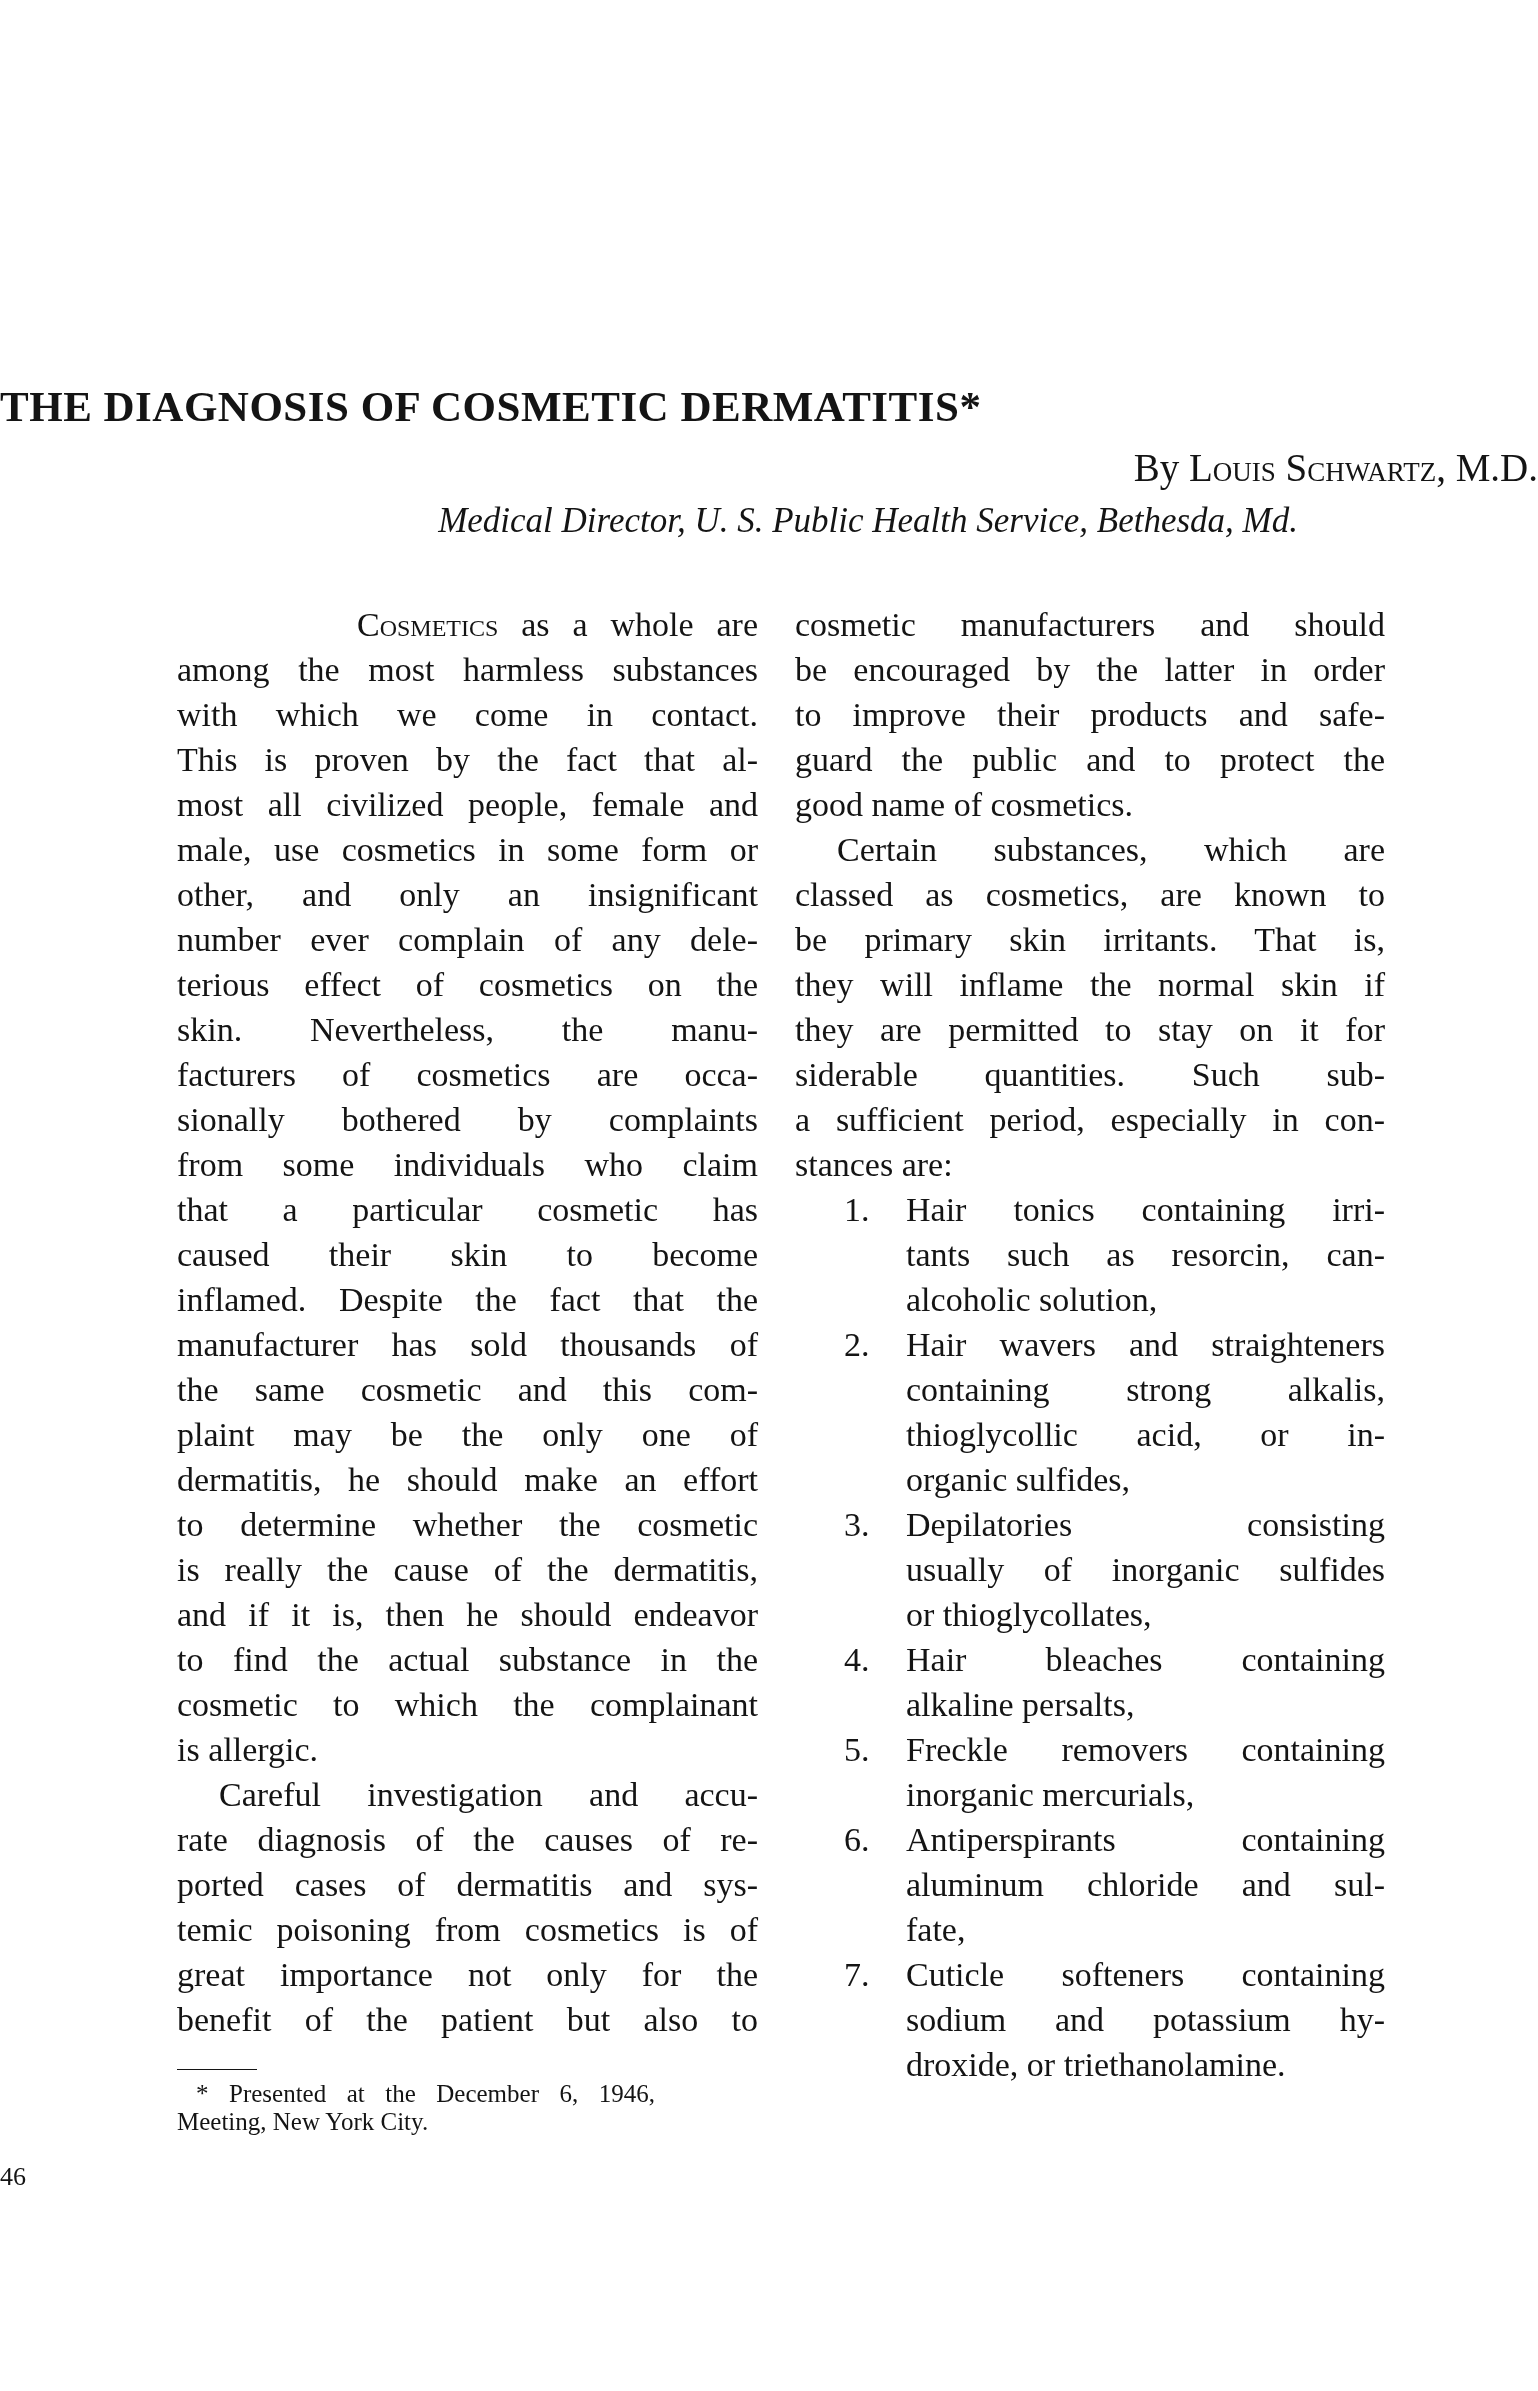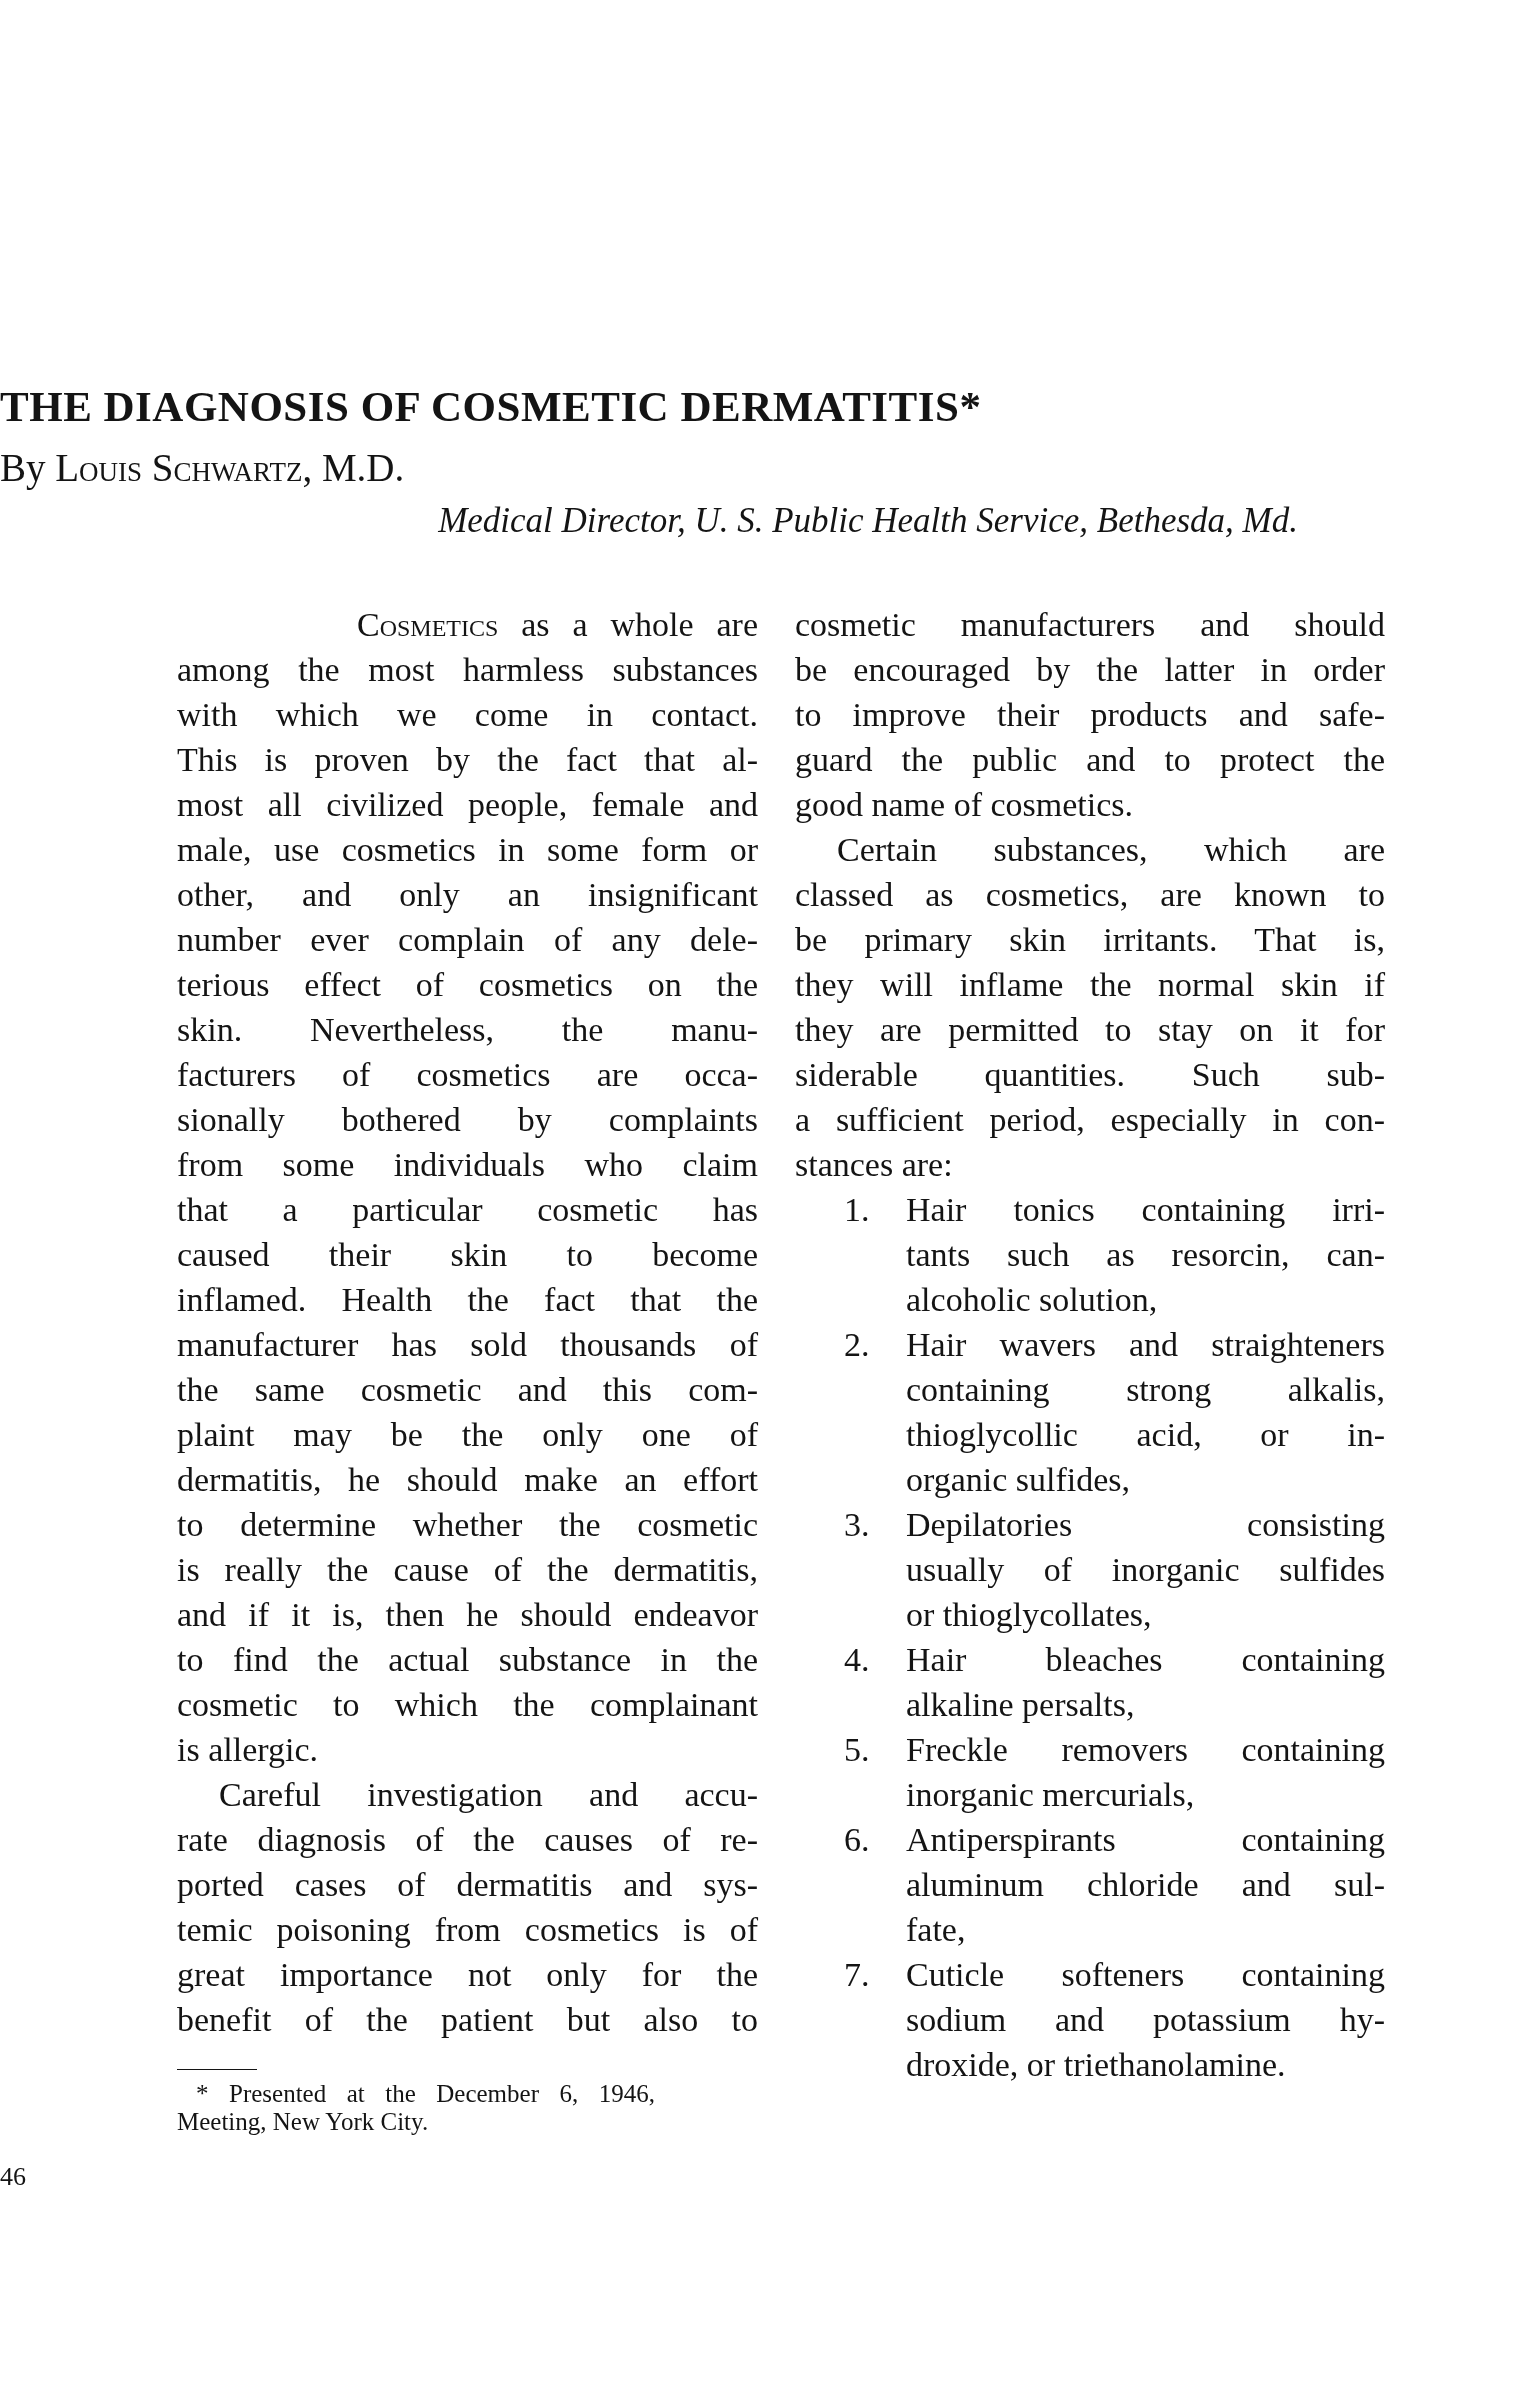--- a/index.html
+++ b/index.html
@@ -7,21 +7,21 @@
     width: 1538px; height: 2391px; position: relative; overflow: hidden;
     font-family: "Liberation Serif", "DejaVu Serif", serif; color: #141414;
   }
   .title {
     position: absolute; left: 0; width: 1538px; top: 382px;
     text-align: left; font-weight: bold; font-size: 43px; letter-spacing: 0.5px;
     font-family: "Liberation Serif", serif;
   }
   .byline {
     position: absolute; left: 0; width: 1538px; top: 445px;
-    text-align: left; font-size: 39px;
+    text-align: right; font-size: 39px;
   }
   .byline .sc { font-variant: small-caps; }
   .affil {
     position: absolute; left: 0; width: 1298px; top: 501px;
     text-align: right; font-style: italic; font-size: 35px;
   }
   .col {
     position: absolute; top: 602px; font-size: 34px; line-height: 45px;
   }
   .col-left { left: 177px; width: 581px; }
@@ -72,21 +72,21 @@
         <span class="ln">male, use cosmetics in some form or</span>
         <span class="ln">other, and only an insignificant</span>
         <span class="ln">number ever complain of any dele-</span>
         <span class="ln">terious effect of cosmetics on the</span>
         <span class="ln">skin. Nevertheless, the manu-</span>
         <span class="ln">facturers of cosmetics are occa-</span>
         <span class="ln">sionally bothered by complaints</span>
         <span class="ln">from some individuals who claim</span>
         <span class="ln">that a particular cosmetic has</span>
         <span class="ln">caused their skin to become</span>
-        <span class="ln">inflamed. Health the fact that the</span>
+        <span class="ln">inflamed. Despite the fact that the</span>
         <span class="ln">manufacturer has sold thousands of</span>
         <span class="ln">the same cosmetic and this com-</span>
         <span class="ln">plaint may be the only one of</span>
         <span class="ln">dermatitis, he should make an effort</span>
         <span class="ln">to determine whether the cosmetic</span>
         <span class="ln">is really the cause of the dermatitis,</span>
         <span class="ln">and if it is, then he should endeavor</span>
         <span class="ln">to find the actual substance in the</span>
         <span class="ln">cosmetic to which the complainant</span>
         <span class="ln last">is allergic.</span>

